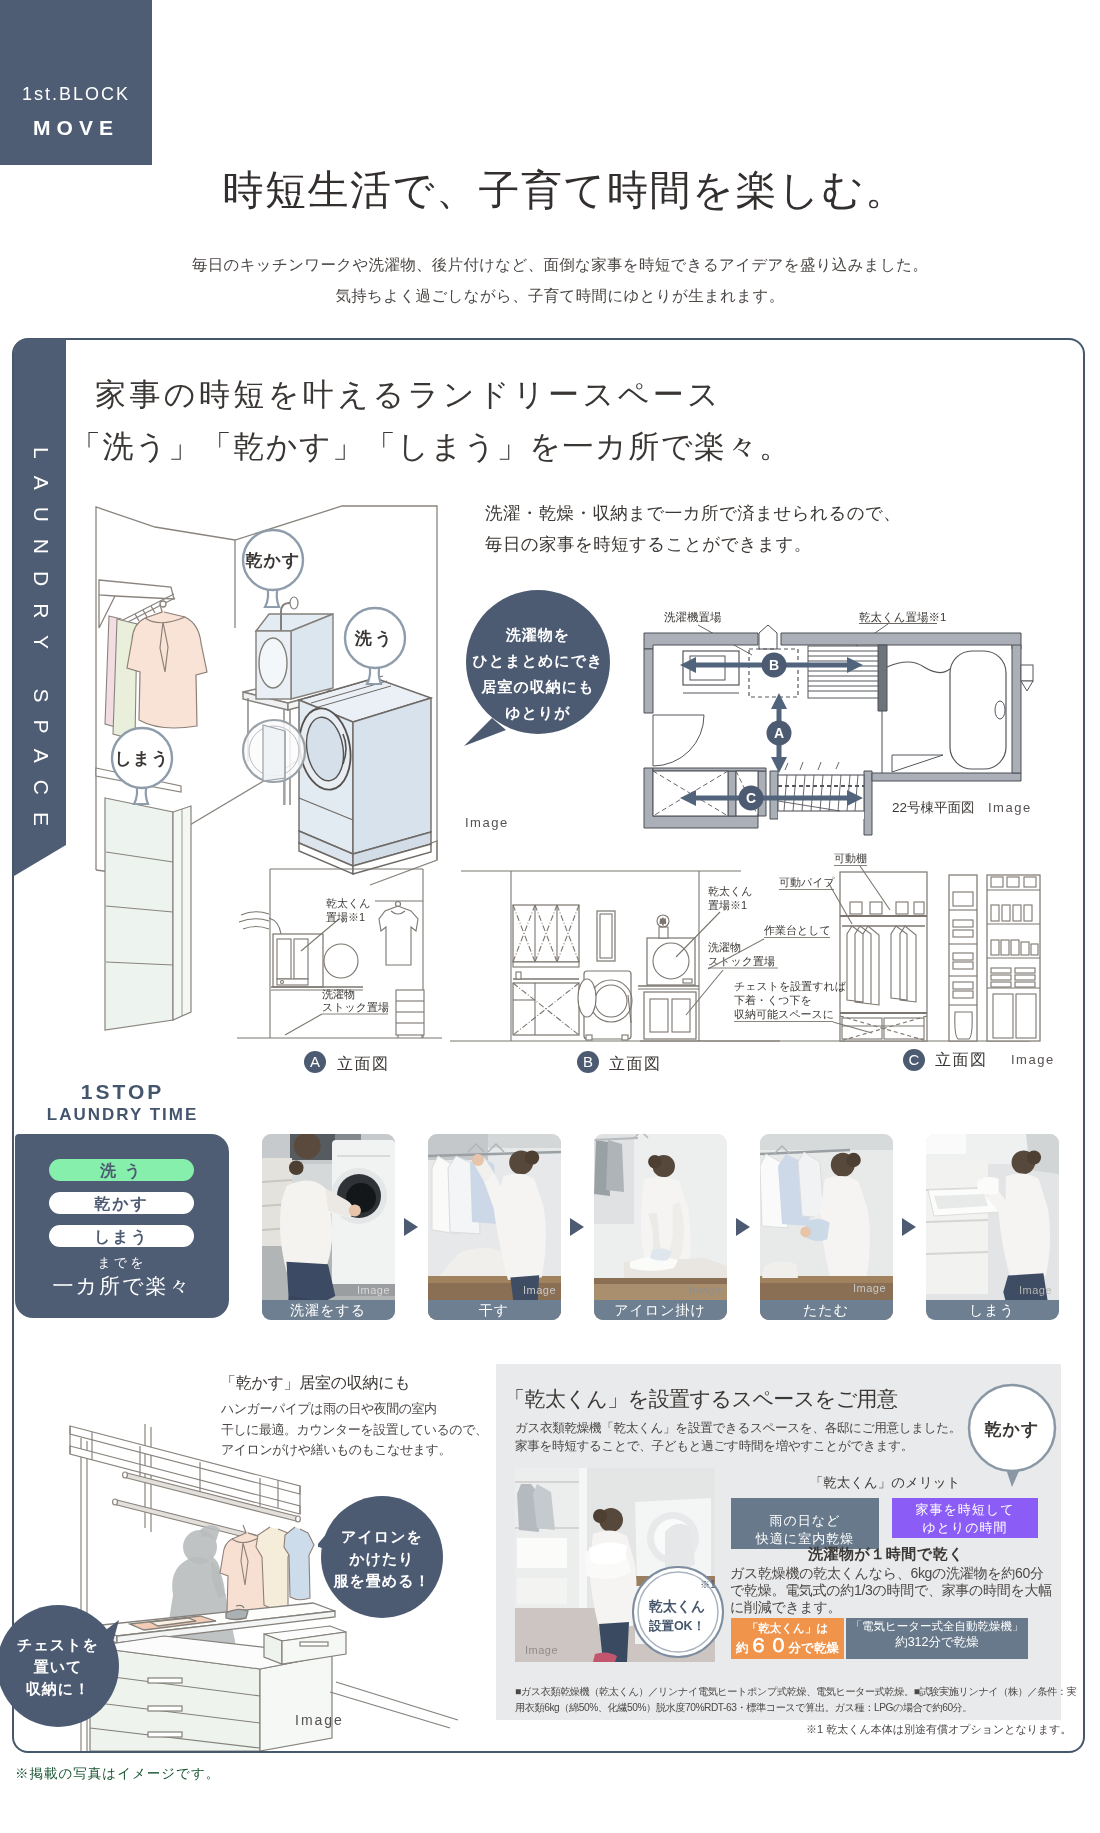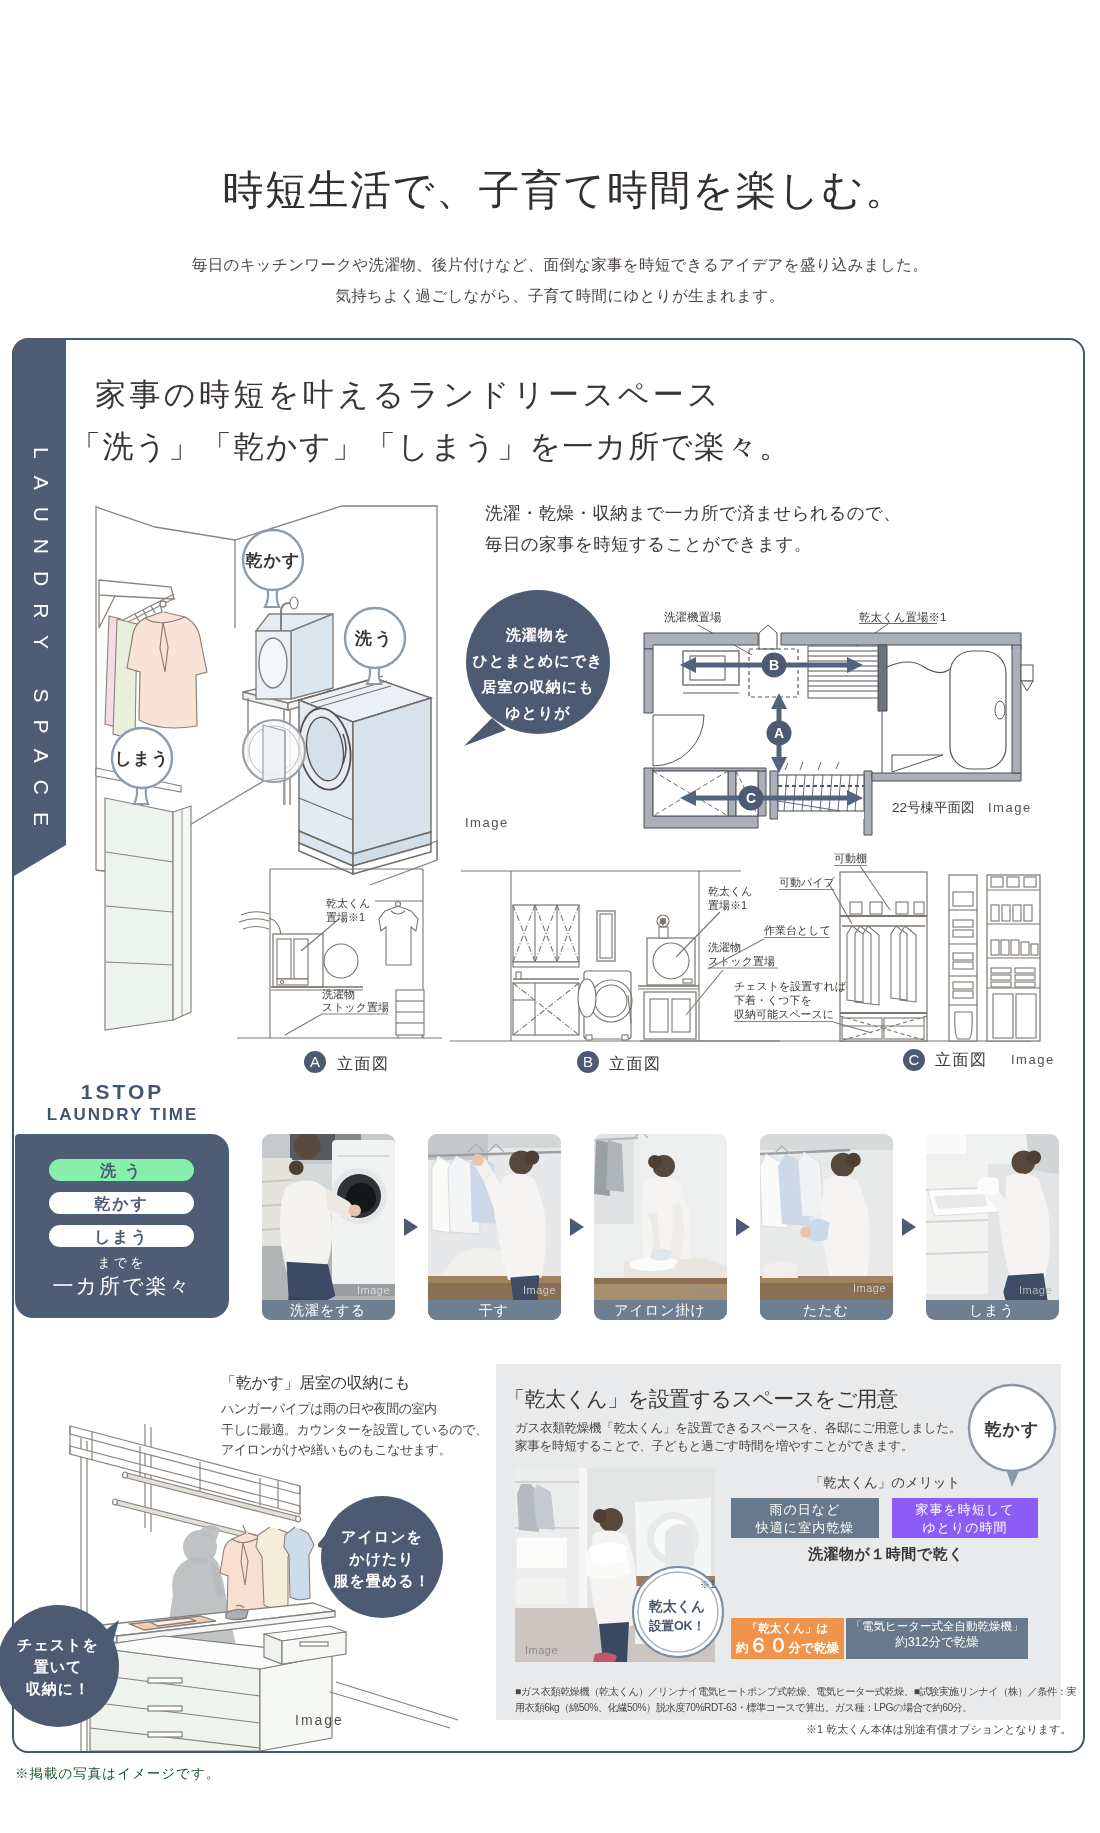--- a/index.html
+++ b/index.html
@@ -7,20 +7,24 @@
   body{font-family:"Liberation Sans",sans-serif;color:#3a3634;}
   #page{position:relative;width:1100px;height:1833px;overflow:hidden;background:#fff;}
   .abs{position:absolute;white-space:nowrap;}
   .ctr{text-align:center;}
   .w{color:#fff;}
 </style>
 </head>
 <body>
 <div id="page">
 
+  <div class="abs" style="left:0;top:0;width:152px;height:165px;background:#4e5d74;">
+    <div class="abs ctr" style="left:0;top:84px;width:152px;color:#fff;font-size:18px;letter-spacing:2px;">1st.BLOCK</div>
+    <div class="abs ctr" style="left:0;top:116px;width:152px;color:#fff;font-size:21px;font-weight:bold;letter-spacing:6px;">MOVE</div>
+  </div>
 
 
   <div class="abs ctr" style="left:15px;top:163px;width:1100px;font-size:41px;letter-spacing:1.5px;color:#332f2e;">時短生活で、子育て時間を楽しむ。</div>
 
   <div class="abs ctr" style="left:10px;top:249px;width:1100px;font-size:15.5px;letter-spacing:0.3px;line-height:31px;color:#4c4846;">毎日のキッチンワークや洗濯物、後片付けなど、面倒な家事を時短できるアイデアを盛り込みました。<br>気持ちよく過ごしながら、子育て時間にゆとりが生まれます。</div>
 
   <div class="abs" style="left:12px;top:338px;width:1069px;height:1411px;border:2px solid #46576c;border-radius:16px;"></div>
 
   <svg class="abs" style="left:12px;top:338px;" width="56" height="540" viewBox="0 0 56 540">
     <path d="M16,1 L54,1 L54,507 L2,538 L2,15 Q2,1 16,1 Z" fill="#4e5d74"></path>
@@ -789,26 +793,27 @@
       <path d="M70,84 Q88,74 110,80 L116,104 Q96,116 72,108 Z" fill="#fafaf9"></path>
       <path d="M74,80 Q94,70 112,78 L110,92 Q92,100 76,94 Z" fill="#ffffff"></path>
       <path d="M84,156 L114,154 L112,194 L88,194 Z" fill="#3a4a61"></path>
       <path d="M80,186 Q92,182 102,188 L100,194 L78,194 Z" fill="#c2566e"></path>
       <text x="10" y="186" font-size="11" fill="#8f8d8b" letter-spacing="0.5">Image</text>
     </svg>
     </div>
 
     <div class="abs ctr" style="left:234px;top:110px;width:310px;font-size:13.5px;letter-spacing:0px;color:#3b3734;">「乾太くん」のメリット</div>
 
-    <div class="abs ctr w" style="left:235px;top:134px;width:148px;height:37px;background:#67798b;font-size:13px;letter-spacing:1px;line-height:17.5px;padding-top:3px;">雨の日など<br>快適に室内乾燥</div>
+    <div class="abs ctr w" style="left:235px;top:134px;width:148px;height:37px;background:#67798b;font-size:13px;letter-spacing:1px;line-height:17.5px;padding-top:14px;">雨の日など<br>快適に室内乾燥</div>
 
     <div class="abs ctr w" style="left:396px;top:134px;width:146px;height:37px;background:#8b5cf6;font-size:13px;letter-spacing:1px;line-height:17.5px;padding-top:3px;">家事を時短して<br>ゆとりの時間</div>
 
     <div class="abs ctr" style="left:234px;top:181px;width:312px;font-size:15px;font-weight:bold;letter-spacing:0.5px;color:#3b3734;">洗濯物が１時間で乾く</div>
 
+    <div class="abs" style="left:234px;top:201px;font-size:14px;line-height:17px;letter-spacing:-0.3px;color:#4c4846;">ガス乾燥機の乾太くんなら、6kgの洗濯物を約60分<br>で乾燥。電気式の約1/3の時間で、家事の時間を大幅<br>に削減できます。</div>
 
     <div class="abs ctr w" style="left:235px;top:254px;width:113px;height:41px;background:#f0944c;font-weight:bold;">
       <div style="font-size:11.5px;line-height:14px;padding-top:3px;">「乾太くん」は</div>
       <div style="font-size:12.5px;line-height:20px;">約<span style="font-size:20px;">６０</span>分で乾燥</div>
     </div>
 
     <div class="abs ctr w" style="left:350px;top:254px;width:182px;height:41px;background:#67798b;">
       <div style="font-size:11.5px;line-height:16px;padding-top:0;">「電気ヒーター式全自動乾燥機」</div>
       <div style="font-size:12.5px;line-height:16px;">約312分で乾燥</div>
     </div>

